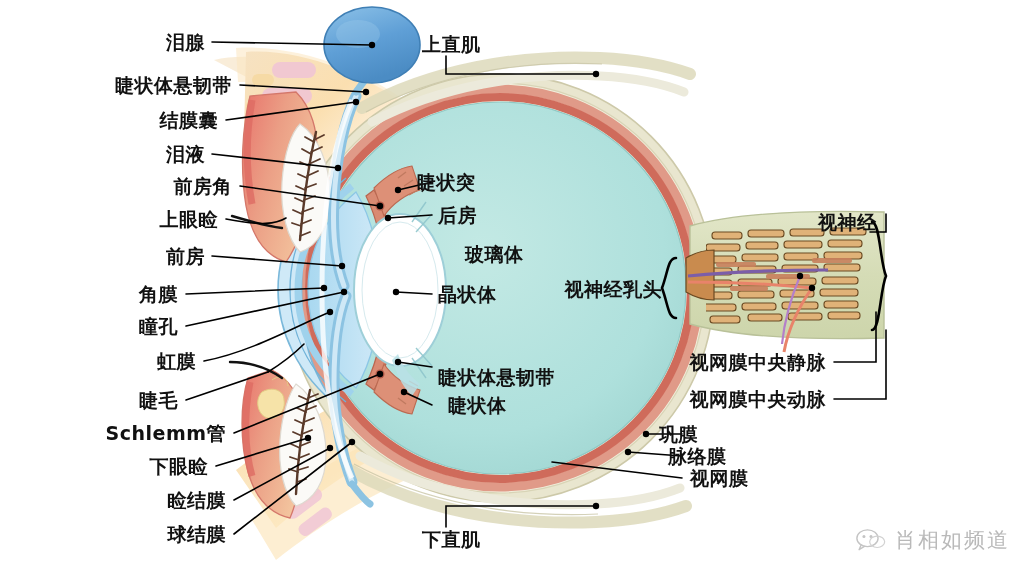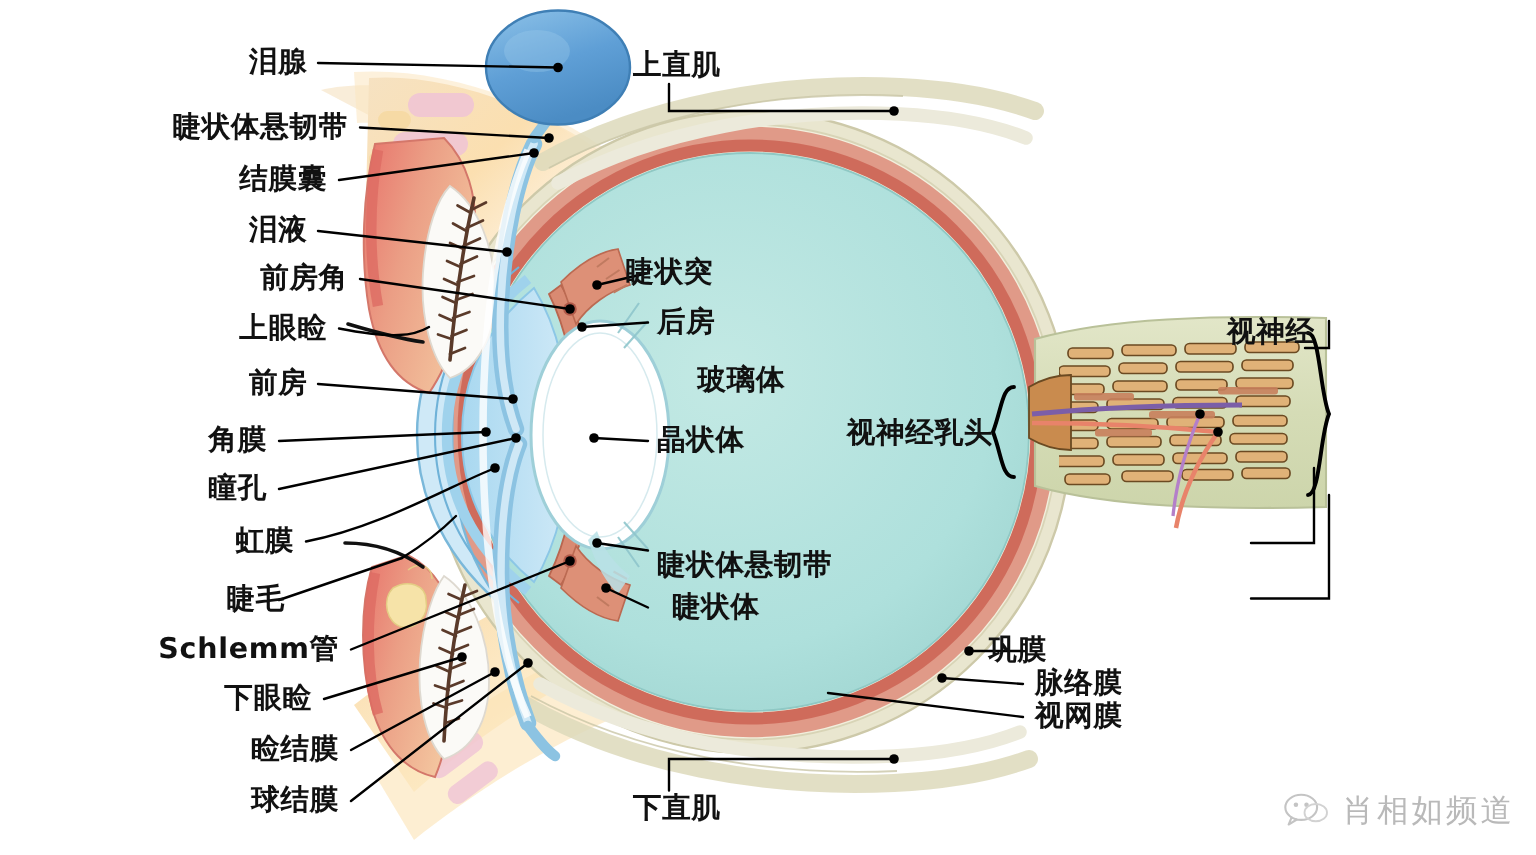--- a/index.html
+++ b/index.html
@@ -359,40 +359,42 @@
   <div class="lbl r" style="left:232px;top:85px">睫状体悬韧带</div>
   <div class="lbl r" style="left:218px;top:120px">结膜囊</div>
   <div class="lbl r" style="left:205px;top:154px">泪液</div>
   <div class="lbl r" style="left:232px;top:186px">前房角</div>
   <div class="lbl r" style="left:218px;top:219px">上眼睑</div>
   <div class="lbl r" style="left:205px;top:256px">前房</div>
 
   <div class="lbl r" style="left:178px;top:294px">角膜</div>
   <div class="lbl r" style="left:178px;top:326px">瞳孔</div>
   <div class="lbl r" style="left:196px;top:361px">虹膜</div>
-  <div class="lbl r" style="left:190px;top:400px">睫毛</div>
+  <div class="lbl r" style="left:178px;top:400px">睫毛</div>
   <div class="lbl r" style="left:226px;top:433px">Schlemm管</div>
   <div class="lbl r" style="left:208px;top:466px">下眼睑</div>
   <div class="lbl r" style="left:226px;top:500px">睑结膜</div>
   <div class="lbl r" style="left:226px;top:534px">球结膜</div>
 
   <div class="lbl l" style="left:417px;top:182px">睫状突</div>
   <div class="lbl l" style="left:438px;top:215px">后房</div>
   <div class="lbl l" style="left:465px;top:254px">玻璃体</div>
   <div class="lbl l" style="left:438px;top:294px">晶状体</div>
   <div class="lbl l" style="left:438px;top:377px">睫状体悬韧带</div>
   <div class="lbl l" style="left:448px;top:405px">睫状体</div>
   <div class="lbl r" style="left:662px;top:289px">视神经乳头</div>
 
   <div class="lbl l" style="left:422px;top:44px">上直肌</div>
   <div class="lbl l" style="left:422px;top:539px">下直肌</div>
 
   <div class="lbl l" style="left:818px;top:222px">视神经</div>
+  <div class="lbl r" style="left:826px;top:362px">视网膜中央静脉</div>
+  <div class="lbl r" style="left:826px;top:399px">视网膜中央动脉</div>
   <div class="lbl l" style="left:659px;top:434px">巩膜</div>
-  <div class="lbl l" style="left:690px;top:456px">脉络膜</div>
+  <div class="lbl l" style="left:668px;top:456px">脉络膜</div>
   <div class="lbl l" style="left:690px;top:478px">视网膜</div>
 
   <div class="wm">
     <svg class="ic" viewBox="0 0 34 28">
       <ellipse cx="13" cy="12" rx="12" ry="9.5" fill="none" stroke="#c4c4c4" stroke-width="1.6"></ellipse>
       <path d="M6 19 L 3.5 25 L 10 21" fill="none" stroke="#c4c4c4" stroke-width="1.6" stroke-linejoin="round"></path>
       <circle cx="9" cy="10" r="1.7" fill="#c4c4c4"></circle>
       <circle cx="17" cy="10" r="1.7" fill="#c4c4c4"></circle>
       <ellipse cx="24" cy="16" rx="8.5" ry="6.5" fill="none" stroke="#d2d2d2" stroke-width="1.4"></ellipse>
     </svg>

